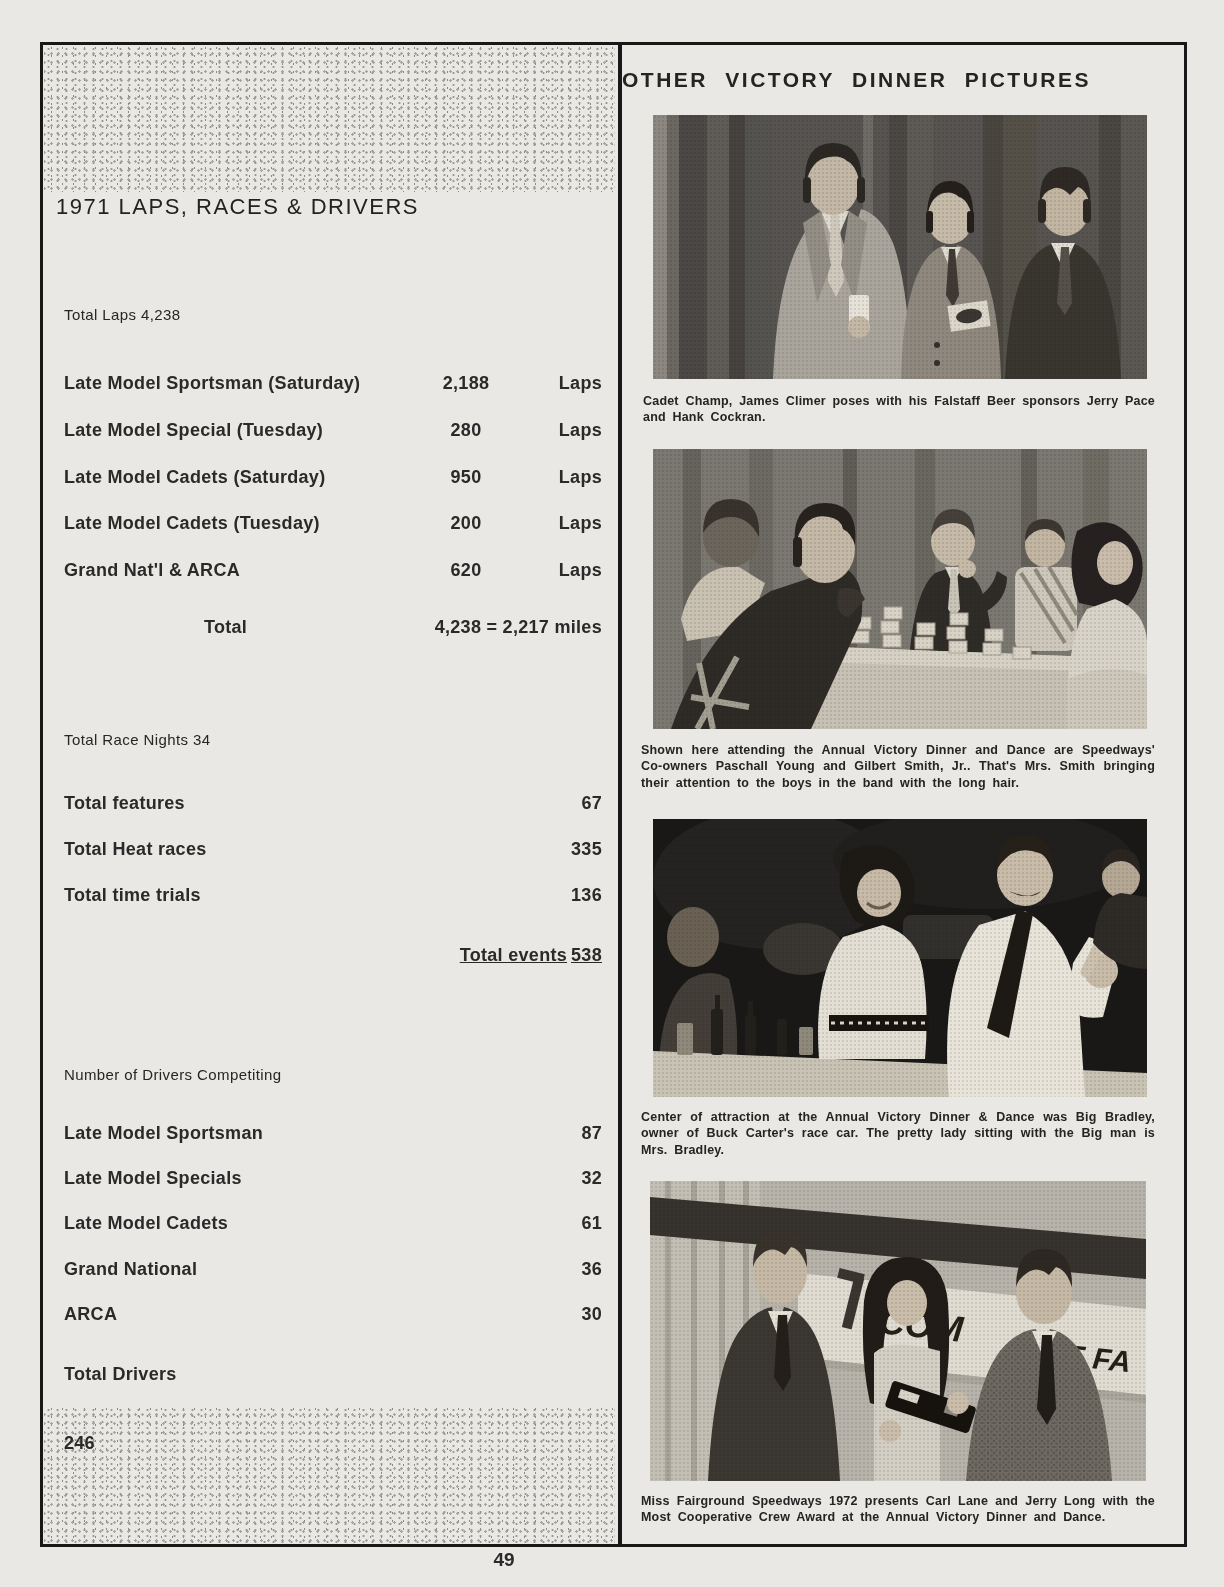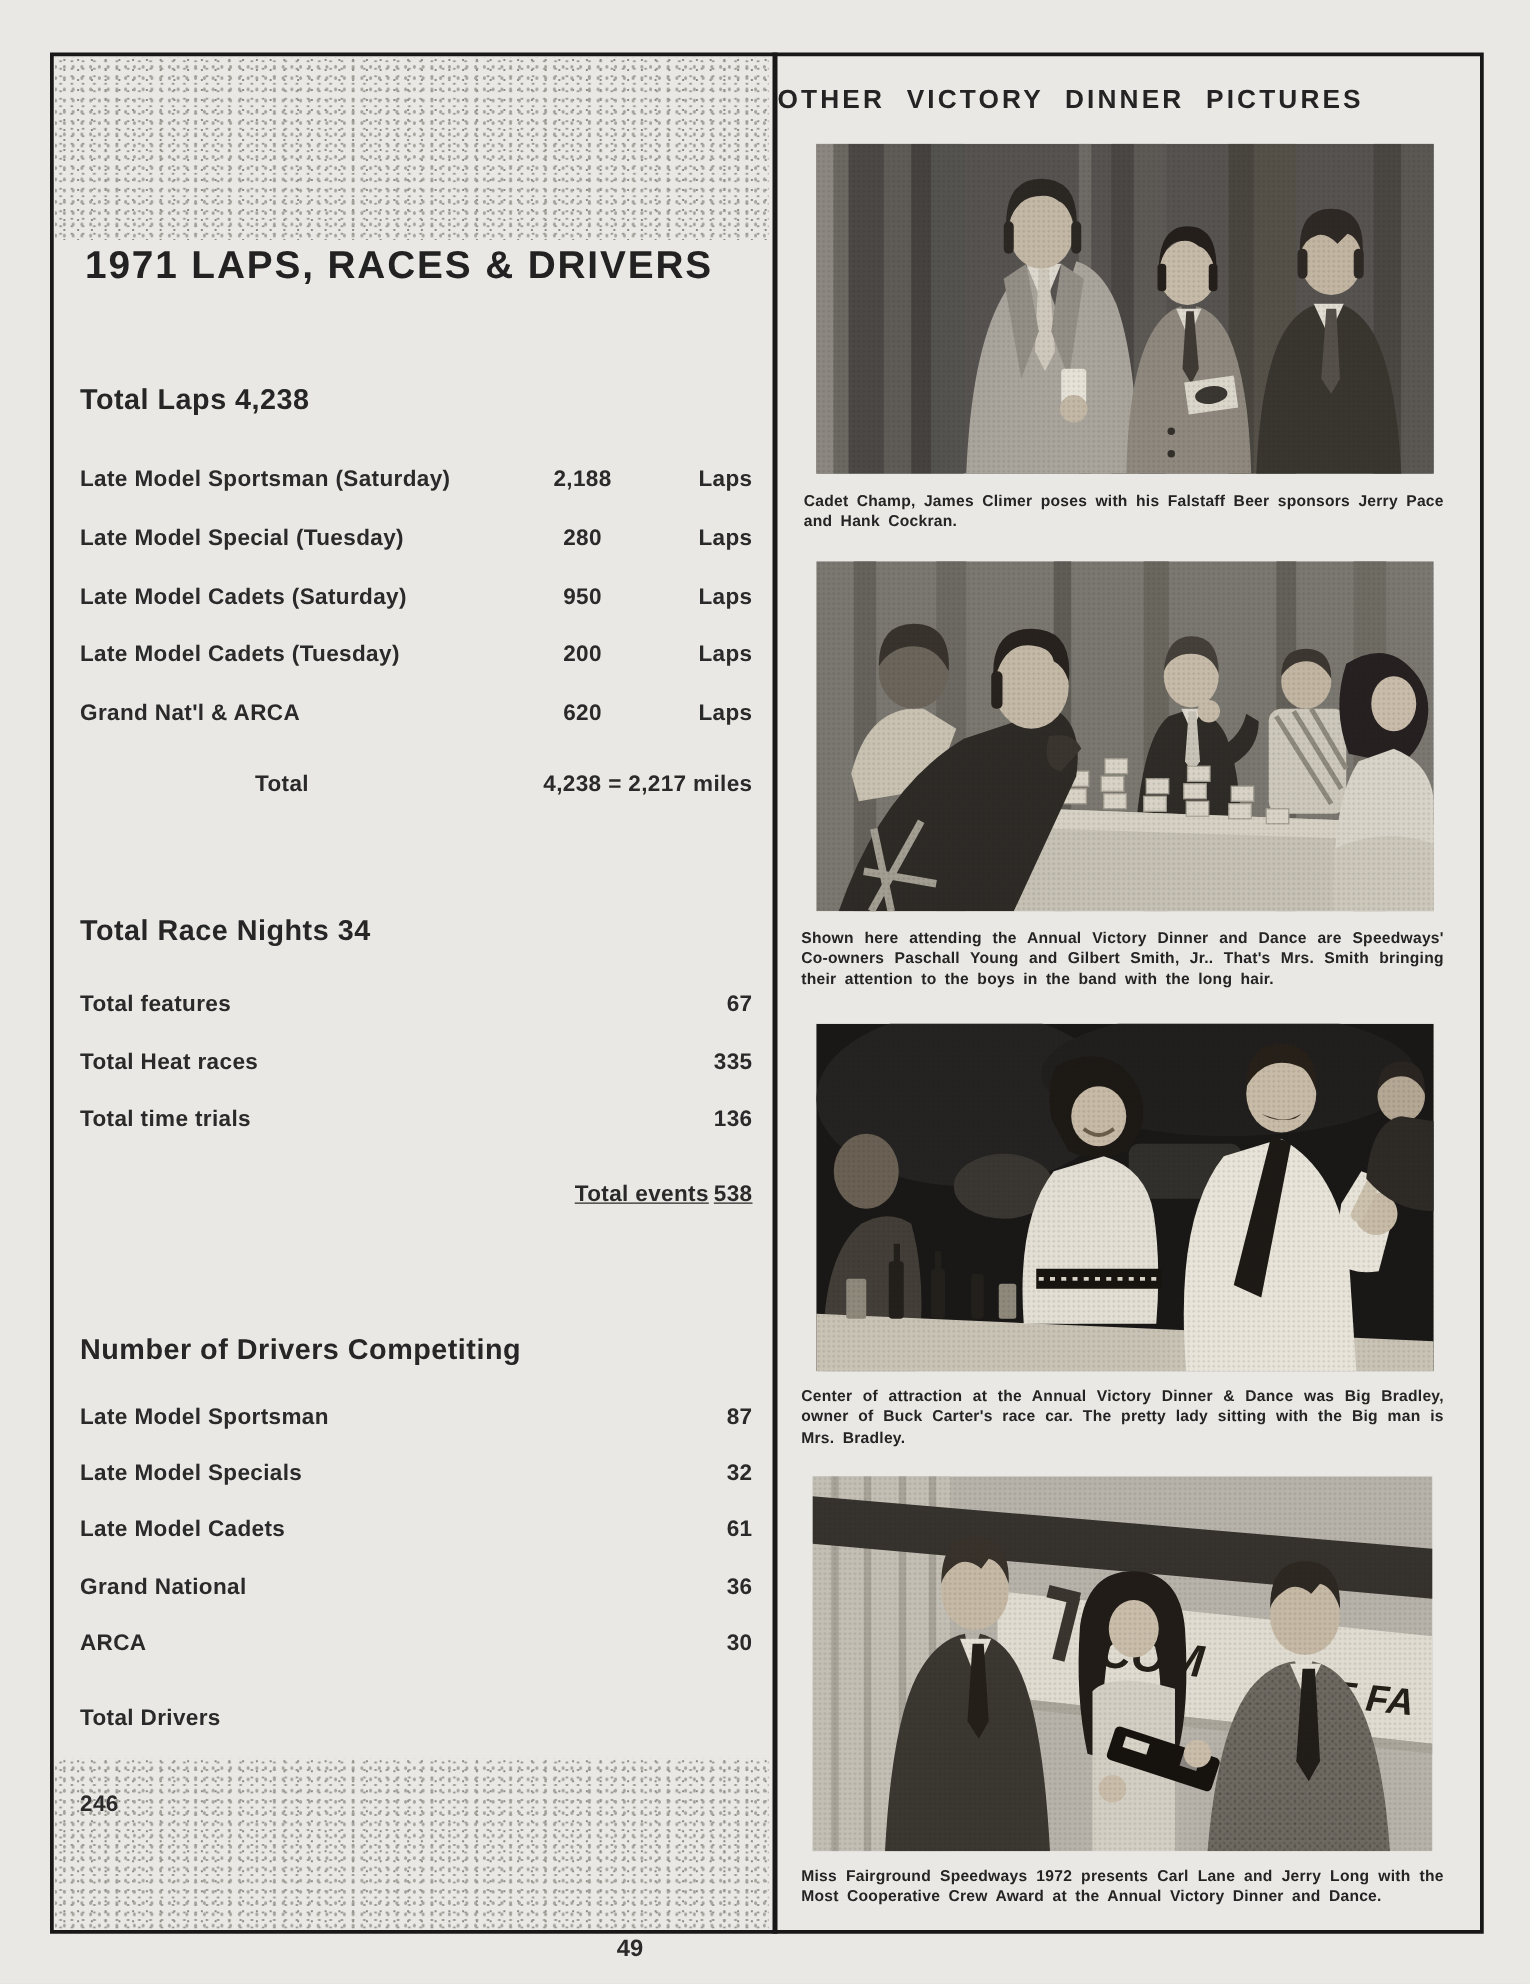--- a/index.html
+++ b/index.html
@@ -30,27 +30,27 @@
       radial-gradient(#97978f 1px, transparent 1.4px),
       radial-gradient(#a5a59d 1px, transparent 1.3px),
       radial-gradient(#8b8b85 0.9px, transparent 1.2px);
     background-size:9px 6px,7px 9px,11px 8px;
     background-position:0 0,4px 3px,2px 6px;
   }
   .tex-top{left:44px;top:46px;width:571px;height:146px;}
   .tex-bottom{left:44px;top:1407px;width:571px;height:136px;}
 
   .page-title{
-    position:absolute;left:68px;top:194px;width:530px;
-    font-size:31px;font-weight:bold;letter-spacing:1.5px;color:#222;
+    position:absolute;left:56px;top:194px;width:530px;
+    font-size:22px;font-weight:normal;letter-spacing:1.5px;color:#222;
     white-space:nowrap;
   }
   .section-h{
     position:absolute;left:64px;
-    font-size:23px;font-weight:bold;letter-spacing:.4px;color:#262626;
+    font-size:15px;font-weight:normal;letter-spacing:.4px;color:#262626;
     white-space:nowrap;
   }
   .h-laps{top:306px;}
   .h-nights{top:731px;}
   .h-drivers{top:1066px;}
 
   .lap-row,.stat-row,.total-row{
     position:absolute;left:64px;width:538px;
     display:flex;align-items:baseline;
     font-size:18px;font-weight:bold;color:#2a2a2a;letter-spacing:.3px;gap:44px;

